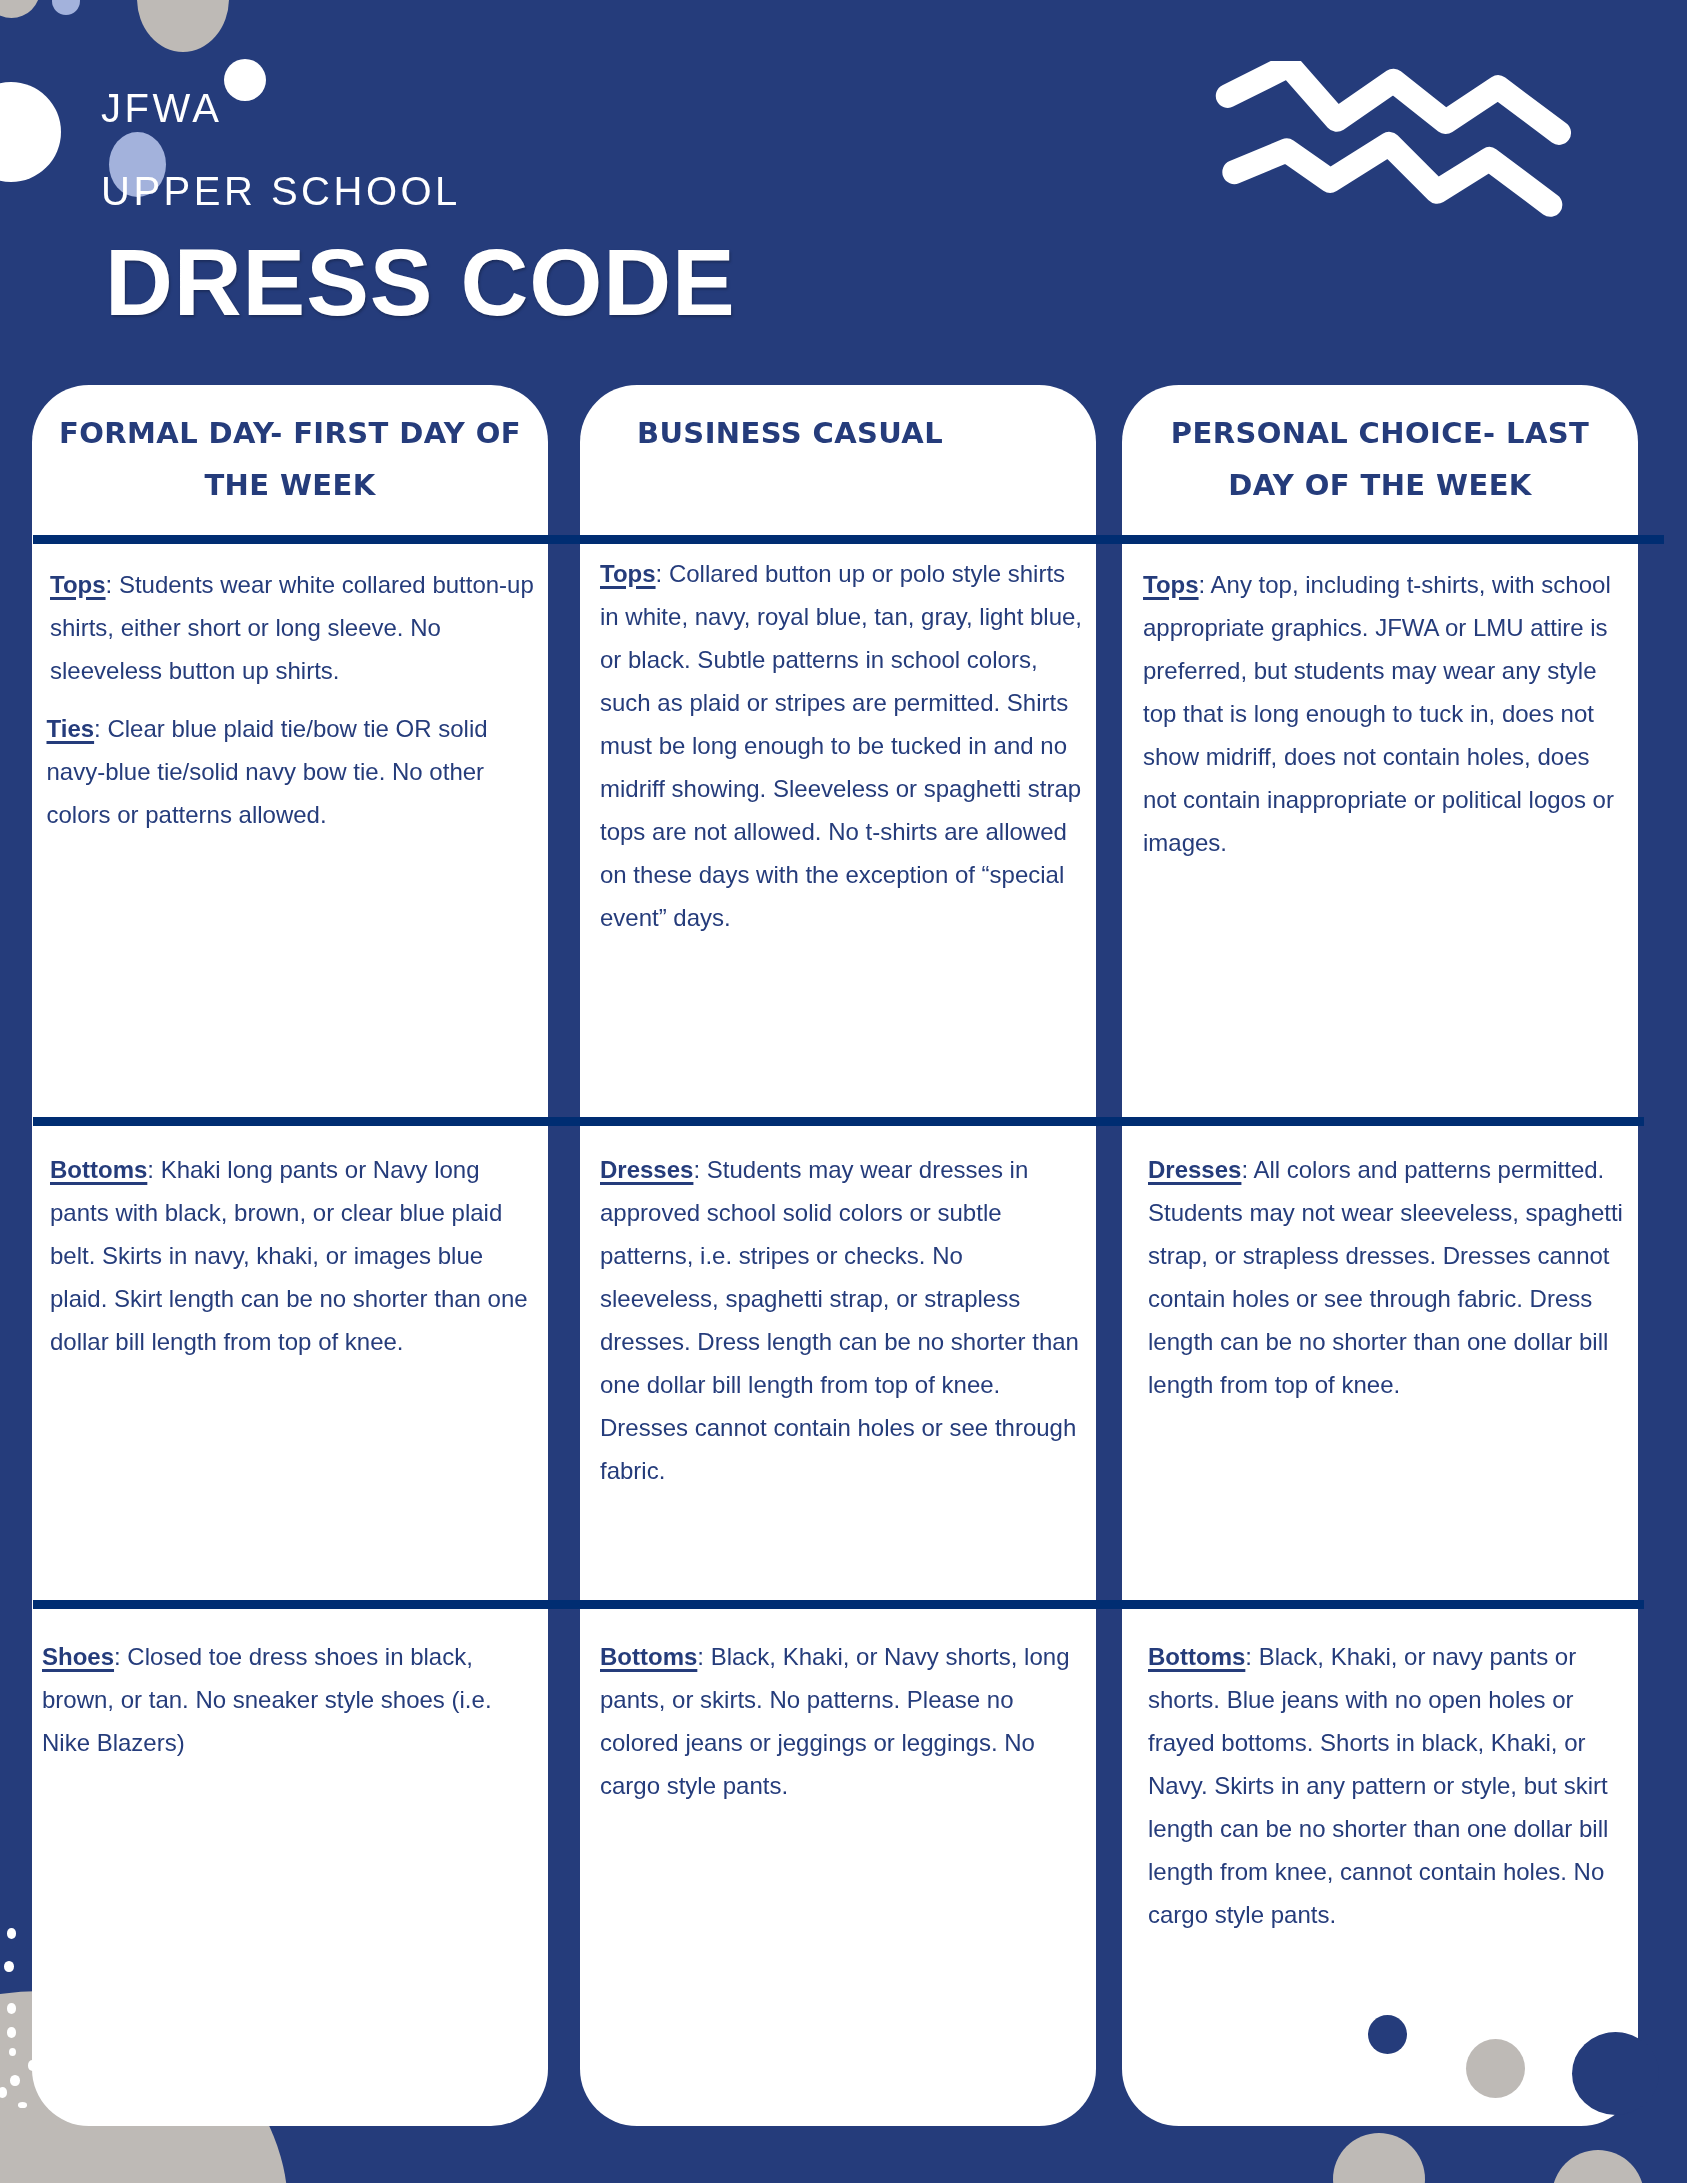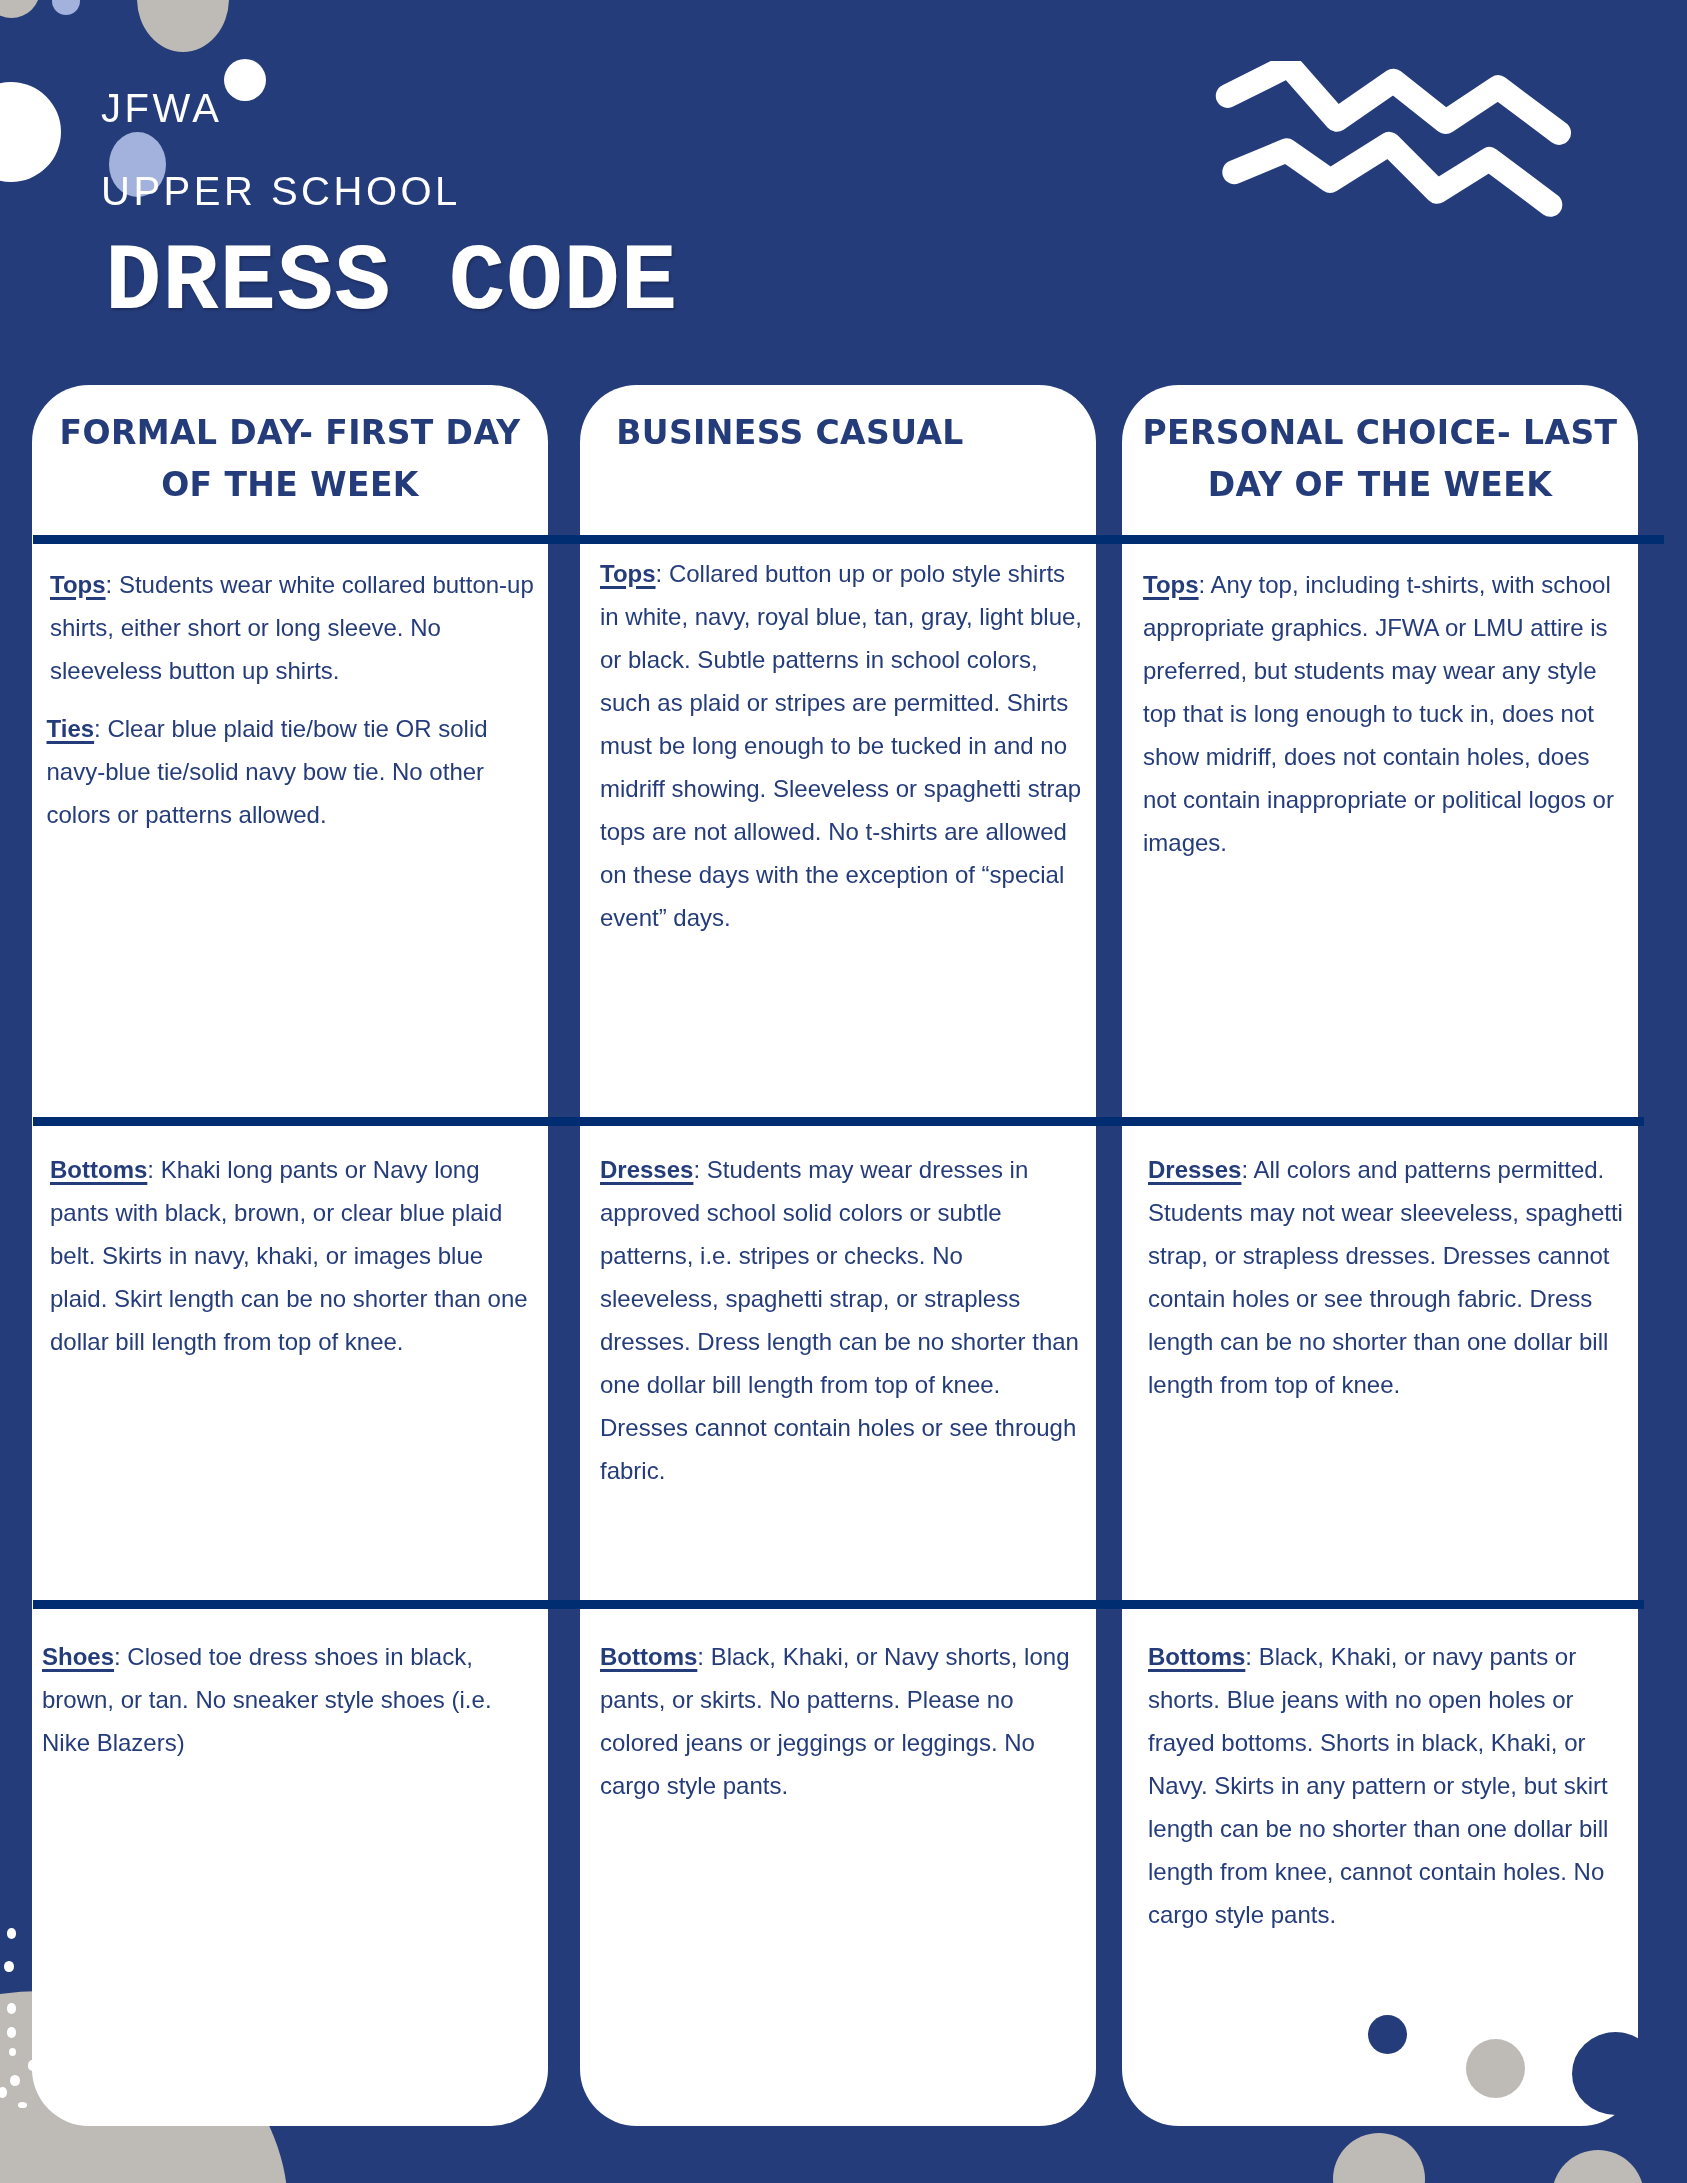--- a/index.html
+++ b/index.html
@@ -11,34 +11,34 @@
   .deco { position: absolute; border-radius: 50%; }
   .waves { position: absolute; left: 1210px; top: 61px; width: 393px; height: 170px; }
 
   .hdr-small {
     position: absolute; left: 101px; color: #fff;
     font-family: "Liberation Sans", sans-serif; font-weight: 400;
     font-size: 40px; letter-spacing: 3.5px; line-height: 1;
   }
   .hdr-big {
     position: absolute; left: 105px; top: 236px; color: #fff;
-    font-family: Liberation Mono, monospace; font-weight: 900;
+    font-family: Liberation Sans, sans-serif; font-weight: 900;
     font-size: 94px; letter-spacing: 0.9px; line-height: 1;
     text-shadow: 1.3px 2.2px 2.6px rgba(0,0,0,0.25);
   }
 
   .card {
     position: absolute; top: 385px; height: 1741px; width: 516px;
     background: #fff; border-radius: 57px;
   }
   .card-title {
     position: absolute; top: 22px; left: 13px; right: 13px;
     color: #253c7b; text-align: center;
     font-family: "DejaVu Sans", sans-serif; font-weight: 900;
-    font-size: 33px; line-height: 52px; letter-spacing: 0.4px;
+    font-size: 29px; line-height: 52px; letter-spacing: 0.4px;
   }
   .hline {
     position: absolute; height: 8.7px; background: #002d72;
   }
   .cell {
     position: absolute; color: #253c7b;
     font-family: "Liberation Sans", sans-serif;
     font-size: 24px; line-height: 43px;
   }
   .cell .lbl { font-weight: 700; text-decoration: underline; text-decoration-thickness: 2.6px; text-underline-offset: 4.4px; }

